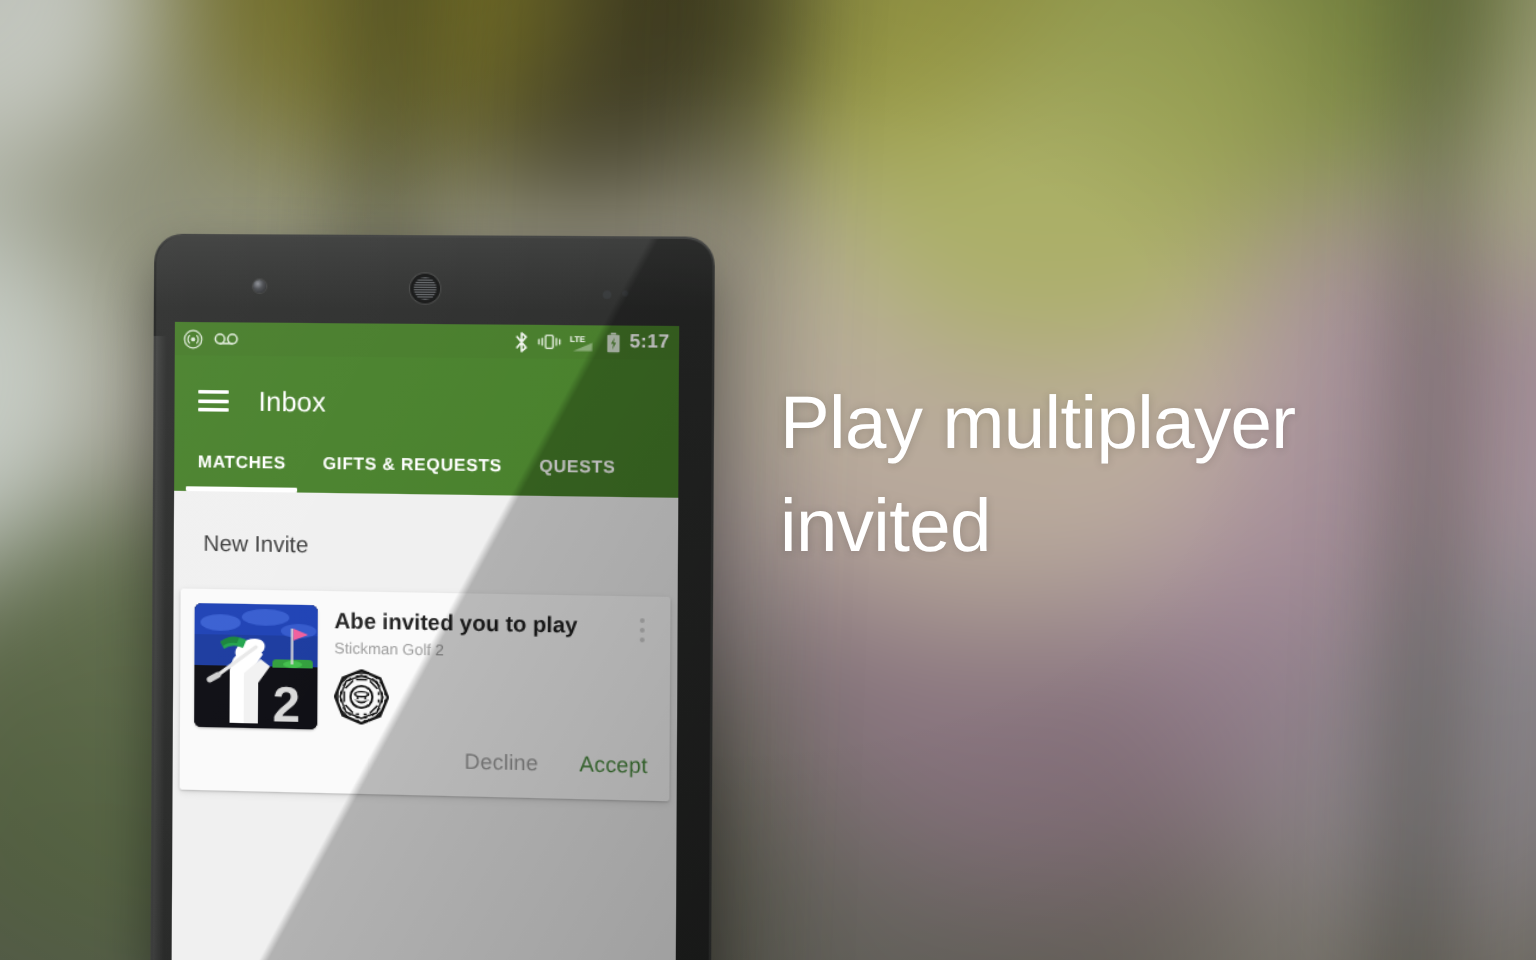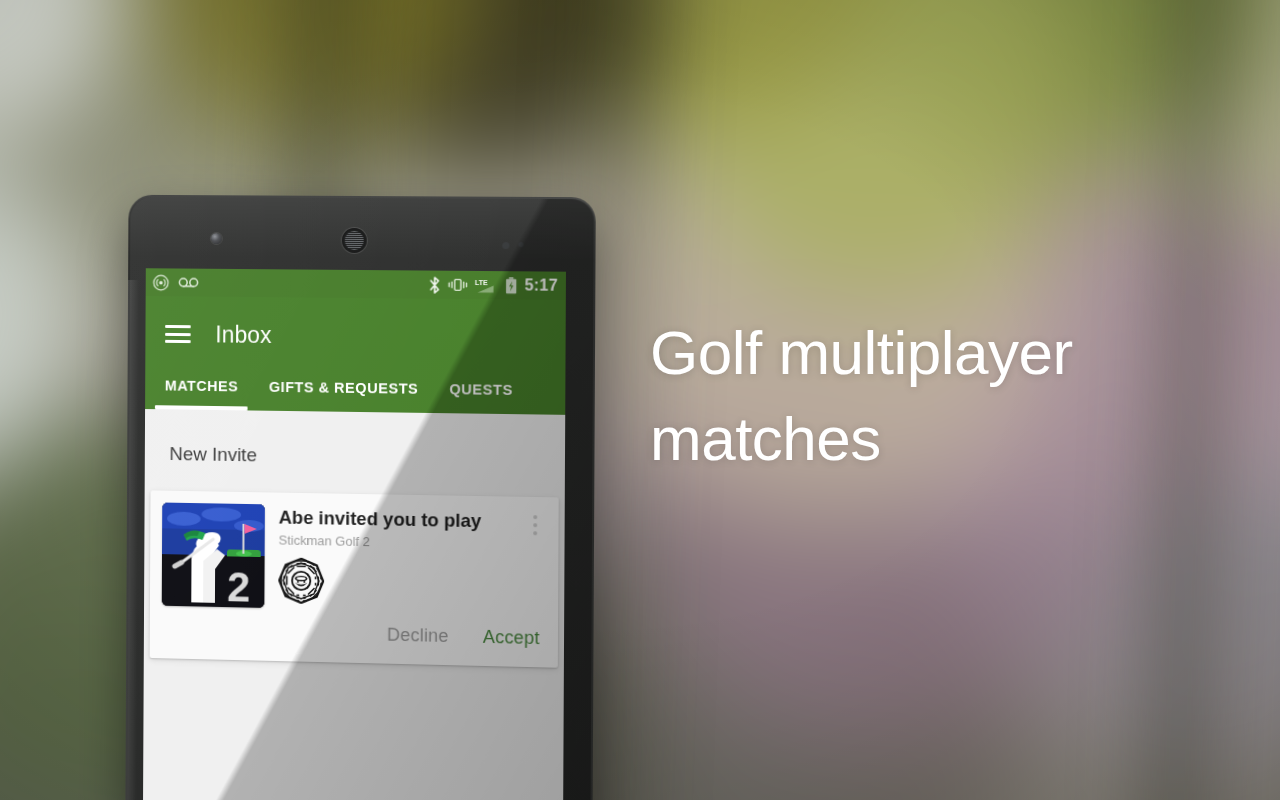--- a/index.html
+++ b/index.html
@@ -320,15 +320,15 @@
           <div class="card-actions">
             <button class="btn btn-decline">Decline</button>
             <button class="btn btn-accept">Accept</button>
           </div>
         </div>
       </div>
 
     </div>
   </div>
 
-  <div class="headline">Golf multiplayer matches</div>
+  <div class="headline">Play multiplayer invited</div>
 
 </div>
 
 </body></html>

